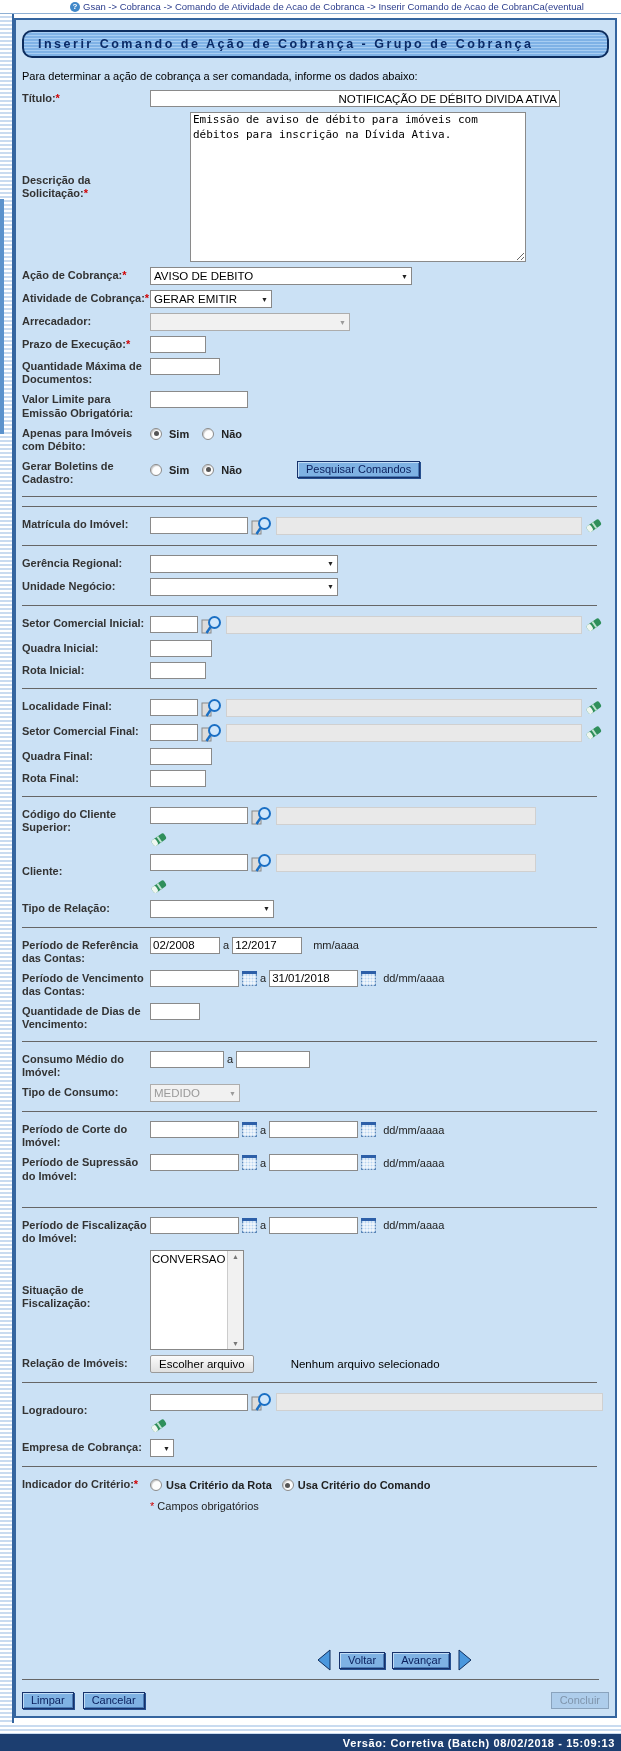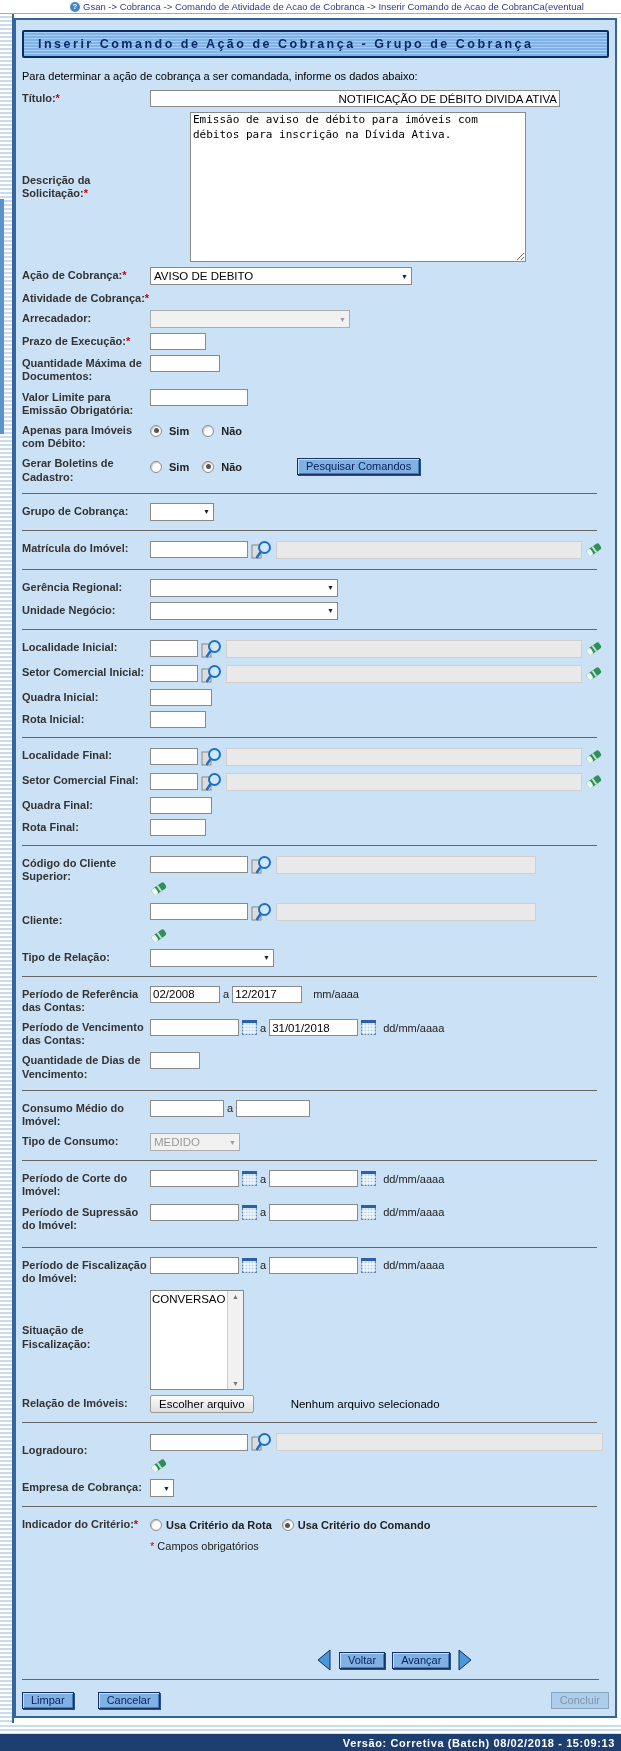--- a/index.html
+++ b/index.html
@@ -17,21 +17,21 @@
   
   .left-strip{position:absolute;left:0;top:14px;bottom:27px;width:12px;
     background:repeating-linear-gradient(180deg,#ffffff 0 2px,#c9dbf0 2px 4px);
     border-right:2px solid #35659f;}
   .left-strip .thumb{position:absolute;left:0;top:185px;width:4px;height:235px;background:#5b92cc;}
 
   
   .main-box{position:absolute;left:14px;right:4px;top:18px;height:1700px;
     box-sizing:border-box;border:2px solid #35659f;background:#cbe1f5;
     padding:10px 4px 0 4px;}
-  .title-bar{height:24px;border:2px solid #0d2d5e;border-radius:2px;
+  .title-bar{height:24px;border:2px solid #0d2d5e;border-radius:10px;
     background:repeating-linear-gradient(180deg,#a7cdf2 0 1px,#7fb2e6 1px 3px);
     display:flex;align-items:center;padding-left:14px;margin:0 2px 12px 2px;
     font-size:12.5px;font-weight:bold;letter-spacing:2.5px;color:#0a2a66;}
   .intro{font-size:11px;color:#000;margin:0 0 8px 2px;}
 
   .row{display:flex;margin:0 0 5px 2px;align-items:flex-start;}
   .lbl{width:128px;flex:none;font-size:11px;font-weight:bold;color:#333;line-height:1.2;padding-top:2px;}
   .req{color:#d10000;}
   .fld{display:flex;align-items:center;gap:3px;flex:1;min-width:0;padding-right:8px;}
 
@@ -73,21 +73,21 @@
   .listbox .sb span{padding:2px 0;}
 
   .file-btn{background:linear-gradient(#fbfbfb,#e0e0e0);border:1px solid #9a9a9a;border-radius:2px;
     padding:2px 8px;font-size:11.5px;color:#000;}
   .file-status{font-size:11.5px;color:#000;margin-left:6px;padding-left:28px;}
 
   .note{font-size:11px;color:#222;margin-top:6px;}
 
   .nav-row{position:absolute;left:300px;bottom:44px;display:flex;align-items:center;gap:7px;}
   .bottom-hr{position:absolute;left:6px;right:16px;bottom:36px;border-top:1px solid #666;}
-  .bottom-buttons{position:absolute;left:6px;right:6px;bottom:7px;display:flex;gap:24px;}
+  .bottom-buttons{position:absolute;left:6px;right:6px;bottom:7px;display:flex;gap:9px;}
   .spacer{flex:1;}
 
   .bottom-stripes{position:absolute;left:0;right:0;bottom:17px;height:11px;
     background:repeating-linear-gradient(180deg,#ffffff 0 2px,#c9dbf0 2px 4px);}
   .footer-bar{position:absolute;left:0;right:0;bottom:0;height:17px;background:#1c3e70;
     color:#fff;font-size:11px;font-weight:bold;letter-spacing:0.6px;
     display:flex;align-items:center;justify-content:flex-end;padding-right:6px;box-sizing:border-box;}
 
   .icon{display:inline-flex;flex:none;line-height:0;cursor:pointer;}
   .sub-line{display:flex;margin:2px 0 0 0;}
@@ -134,20 +134,26 @@
       <div class="fld">
           <span class="sel" style="width:262px">
             <span>AVISO DE DEBITO</span>
             <span class="arw">▼</span>
           </span>
         </div>
     </div>
 
     <div class="row">
       <div class="lbl"><span>Atividade de Cobrança:</span><span class="req">*</span></div>
+      <div class="fld">
+          <span class="sel" style="width:122px">
+            <span>GERAR EMITIR</span>
+            <span class="arw">▼</span>
+          </span>
+        </div>
     </div>
 
     <div class="row">
       <div class="lbl"><span>Arrecadador:</span></div>
       <div class="fld">
           <span class="sel dis" style="width:200px">
             <span></span>
             <span class="arw">▼</span>
           </span>
         </div>
@@ -190,29 +196,20 @@
         <span class="radio"></span>
           <span class="rlab">Sim</span>
         <span class="radio checked"></span>
           <span class="rlab">Não</span>
         <button class="btn" style="margin-left:42px">Pesquisar Comandos</button>
       </div>
     </div>
 
     <div class="hr"></div>
 
-    <div class="row">
-      <div class="lbl"><span>Grupo de Cobrança:</span></div>
-      <div class="fld">
-          <span class="sel" style="width:64px">
-            <span></span>
-            <span class="arw">▼</span>
-          </span>
-        </div>
-    </div>
 
     <div class="hr"></div>
 
     <div class="row">
       <div class="lbl"><span>Matrícula do Imóvel:</span></div>
       <div class="fld">
         <input class="inp" style="width: 92px;">
         <span class="icon">
             <svg width="22" height="20" viewBox="0 0 22 20">
               <rect x="1" y="5" width="9" height="13" fill="#dcdcdc" stroke="#888"></rect>
@@ -249,43 +246,20 @@
       <div class="fld">
           <span class="sel" style="width:188px">
             <span></span>
             <span class="arw">▼</span>
           </span>
         </div>
     </div>
 
     <div class="hr"></div>
 
-    <div class="row">
-      <div class="lbl"><span>Localidade Inicial:</span></div>
-      <div class="fld">
-        <input class="inp" style="width: 42px;">
-        <span class="icon">
-            <svg width="22" height="20" viewBox="0 0 22 20">
-              <rect x="1" y="5" width="9" height="13" fill="#dcdcdc" stroke="#888"></rect>
-              <circle cx="13.5" cy="7.5" r="5.5" fill="#cfe6fb" stroke="#1a6fc4" stroke-width="2"></circle>
-              <line x1="9.5" y1="12" x2="5.5" y2="18" stroke="#1a6fc4" stroke-width="2.4"></line>
-            </svg>
-          </span>
-        <span class="ro grow"></span>
-        <span class="icon">
-            <svg width="18" height="17" viewBox="0 0 18 17">
-              <g transform="rotate(-35 9 8)">
-                <rect x="1" y="5" width="15" height="7" rx="2.5" fill="#2f8f5b"></rect>
-                <rect x="1" y="5" width="5" height="7" rx="2.5" fill="#eef6f0"></rect>
-                <rect x="8" y="5" width="2" height="7" fill="#bfe3cf"></rect>
-              </g>
-            </svg>
-          </span>
-      </div>
-    </div>
 
     <div class="row">
       <div class="lbl"><span>Setor Comercial Inicial:</span></div>
       <div class="fld">
         <input class="inp" style="width: 42px;">
         <span class="icon">
             <svg width="22" height="20" viewBox="0 0 22 20">
               <rect x="1" y="5" width="9" height="13" fill="#dcdcdc" stroke="#888"></rect>
               <circle cx="13.5" cy="7.5" r="5.5" fill="#cfe6fb" stroke="#1a6fc4" stroke-width="2"></circle>
               <line x1="9.5" y1="12" x2="5.5" y2="18" stroke="#1a6fc4" stroke-width="2.4"></line>
@@ -531,21 +505,21 @@
             <svg width="15" height="15" viewBox="0 0 15 15">
               <rect x="0.5" y="0.5" width="14" height="14" fill="#b8d4f0" stroke="#5a86b8"></rect>
               <rect x="0" y="0" width="15" height="3" fill="#2d5fa8"></rect>
               <path d="M0 6h15M0 9h15M0 12h15M3 3v12M6 3v12M9 3v12M12 3v12" stroke="#fff" stroke-width="1"></path>
             </svg>
           </span>
         <span class="hint" style="margin-left:4px">dd/mm/aaaa</span>
       </div>
     </div>
 
-    <div class="row" style="margin-bottom:15px">
+    <div class="row" style="margin-bottom:24px">
       <div class="lbl"><span>Período de Supressão do Imóvel:</span></div>
       <div class="fld">
         <input class="inp" style="width: 83px;">
         <span class="icon">
             <svg width="15" height="15" viewBox="0 0 15 15">
               <rect x="0.5" y="0.5" width="14" height="14" fill="#b8d4f0" stroke="#5a86b8"></rect>
               <rect x="0" y="0" width="15" height="3" fill="#2d5fa8"></rect>
               <path d="M0 6h15M0 9h15M0 12h15M3 3v12M6 3v12M9 3v12M12 3v12" stroke="#fff" stroke-width="1"></path>
             </svg>
           </span>

